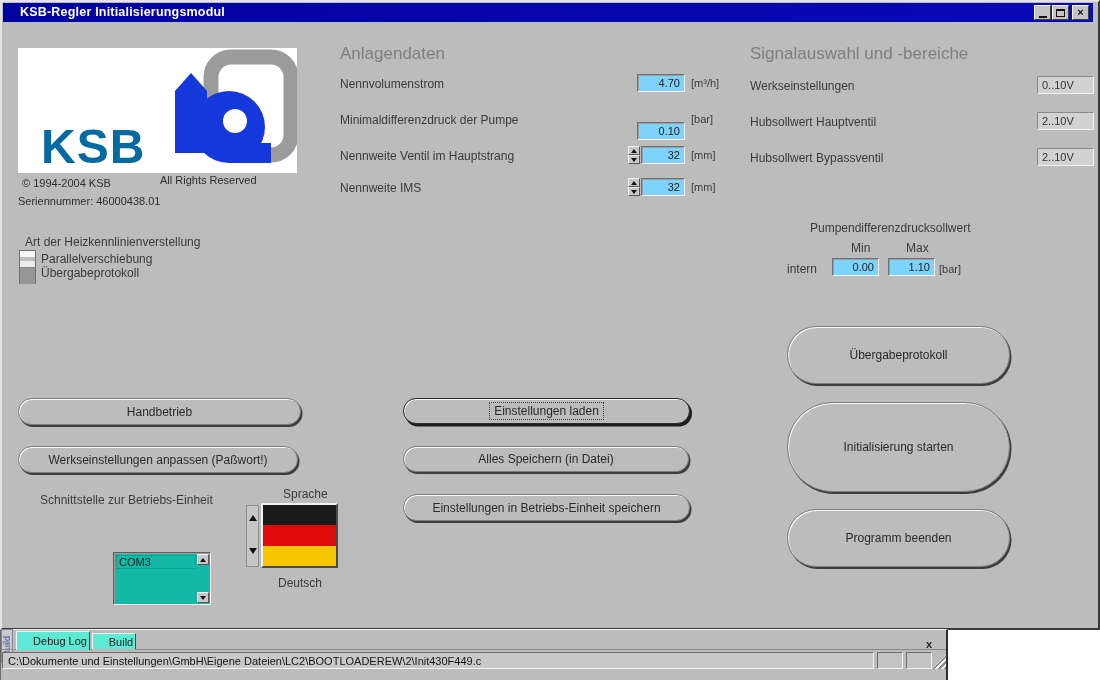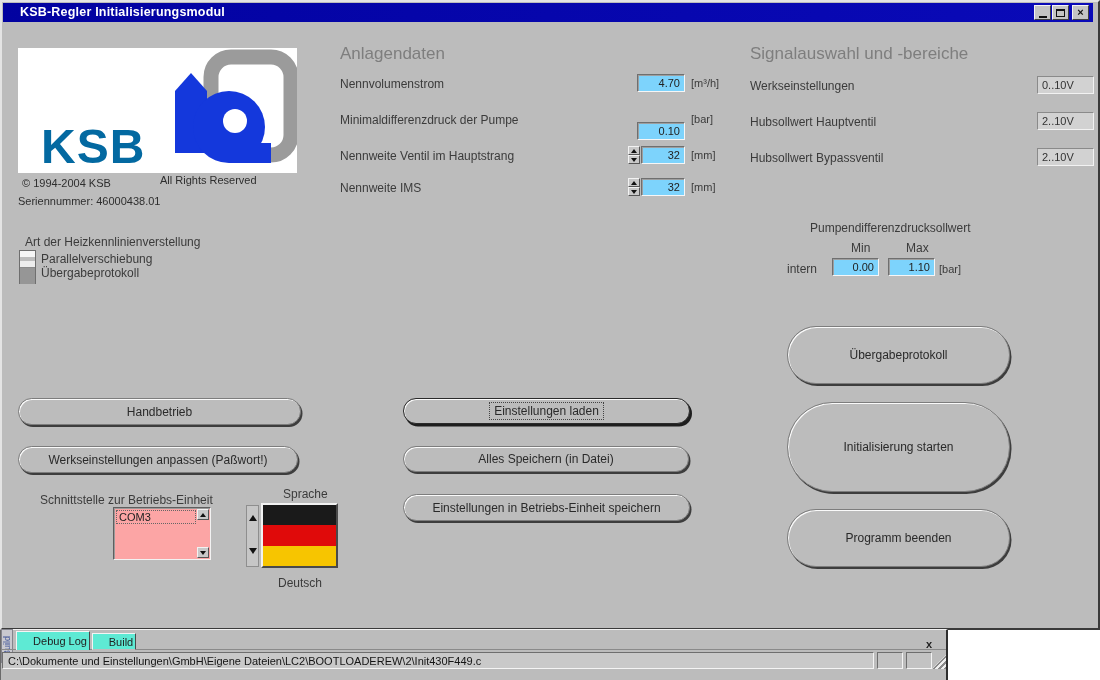--- a/index.html
+++ b/index.html
@@ -52,22 +52,22 @@
     font-size:12px; color:#2a2a2a; cursor:default; white-space:nowrap; }
   .pill.focused { border:1px solid #2a2a2a; box-shadow: 2px 2.5px 0 #1e1e1e, inset 1px 1px 0 #fafafa; }
   .focus-rect { outline:1px dotted #444; padding:1px 4px; }
 
   
   .heiz-ctrl { width:17px; height:34px; border:1px solid #6f6f6f; }
   .heiz-top { height:17px; background:linear-gradient(#f6f6f6 0 36%, #bdbdbd 36% 60%, #ededed 60% 100%); border-bottom:1px solid #8a8a8a; }
   .heiz-bottom { height:16px; background:#969696; }
 
   
-  .listbox { background:#fca5a5; border:1px solid; border-color:#5f5f5f #f2f2f2 #f2f2f2 #5f5f5f;
-    box-shadow: inset 1px 1px 0 #9a9a9a; }
+  .listbox { background:#14b8a6; border:1px solid; border-color:#5f5f5f #f2f2f2 #f2f2f2 #5f5f5f;
+    box-shadow: inset 1px 1px 0 #9a9a9a; margin-top: 45px; }
   .com-row { position:absolute; left:2px; top:2px; right:14px; height:14px;
     border:1px dotted #666; font-size:11px; color:#222; padding-left:2px; }
   .lb-scroll-btn { position:absolute; right:1px; width:12px; height:11px; background:#c8c8c8;
     border:1px solid; border-color:#f2f2f2 #555 #555 #f2f2f2; display:flex; align-items:center; justify-content:center; }
 
   
   .flag { border:2px solid; border-color:#f2f2f2 #4a4a4a #4a4a4a #f2f2f2; }
   .stripe { width:100%; height:33.33%; }
   .arrow-strip { background:#c6c6c6; border:1px solid #8e8e8e; }
 

